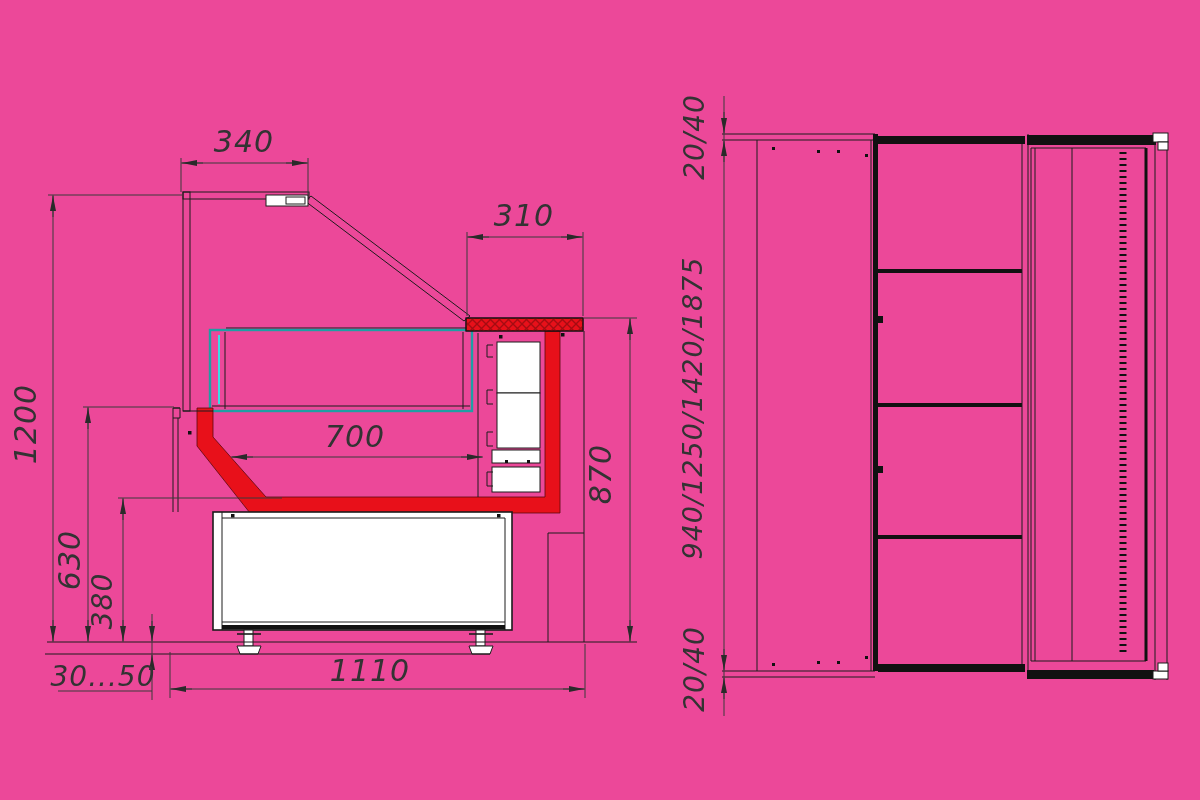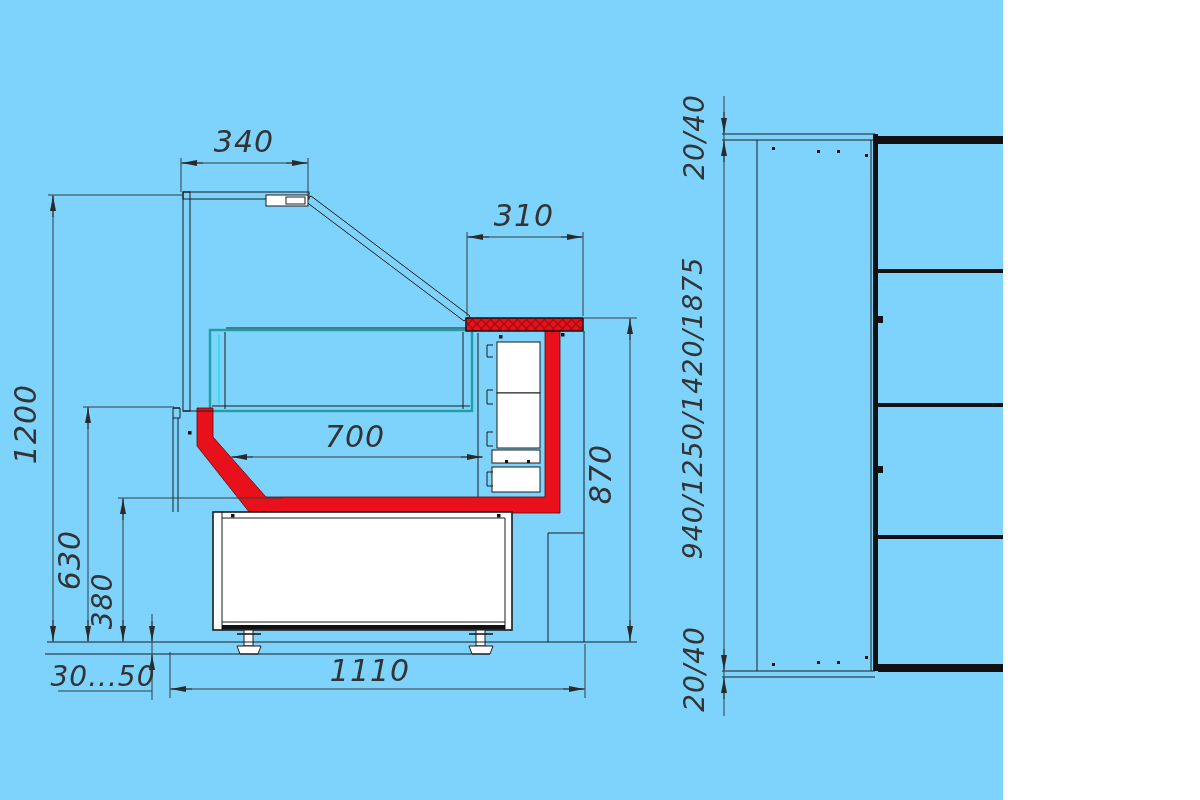--- a/index.html
+++ b/index.html
@@ -1,16 +1,16 @@
 <!DOCTYPE html>
 <html><head>
 <meta charset="utf-8">
 <style>
   html,body{margin:0;padding:0;background:#ffffff;}
-  #stage{position:relative;width:1003px;height:800px;background:#7dd3fc;overflow:hidden;}
+  #stage{position:relative;width:1200px;height:800px;background:#ec4899;overflow:hidden;}
   svg{position:absolute;left:0;top:0;}
   .ln{stroke:#1c1c1c;stroke-width:1;fill:none;}
   .ln15{stroke:#1c1c1c;stroke-width:1.6;fill:none;}
   .ln3{stroke:#111;stroke-width:3;fill:none;}
   .dim{stroke:#3a3a3a;stroke-width:1;fill:none;}
   .fillblk{fill:#111;stroke:none;}
   .white{fill:#ffffff;}
   .dot{fill:#111;stroke:none;}
   .dimtxt{font-family:"DejaVu Sans","Liberation Sans",sans-serif;font-style:italic;fill:#333;letter-spacing:1px;}
   .t30{font-size:30px;}

